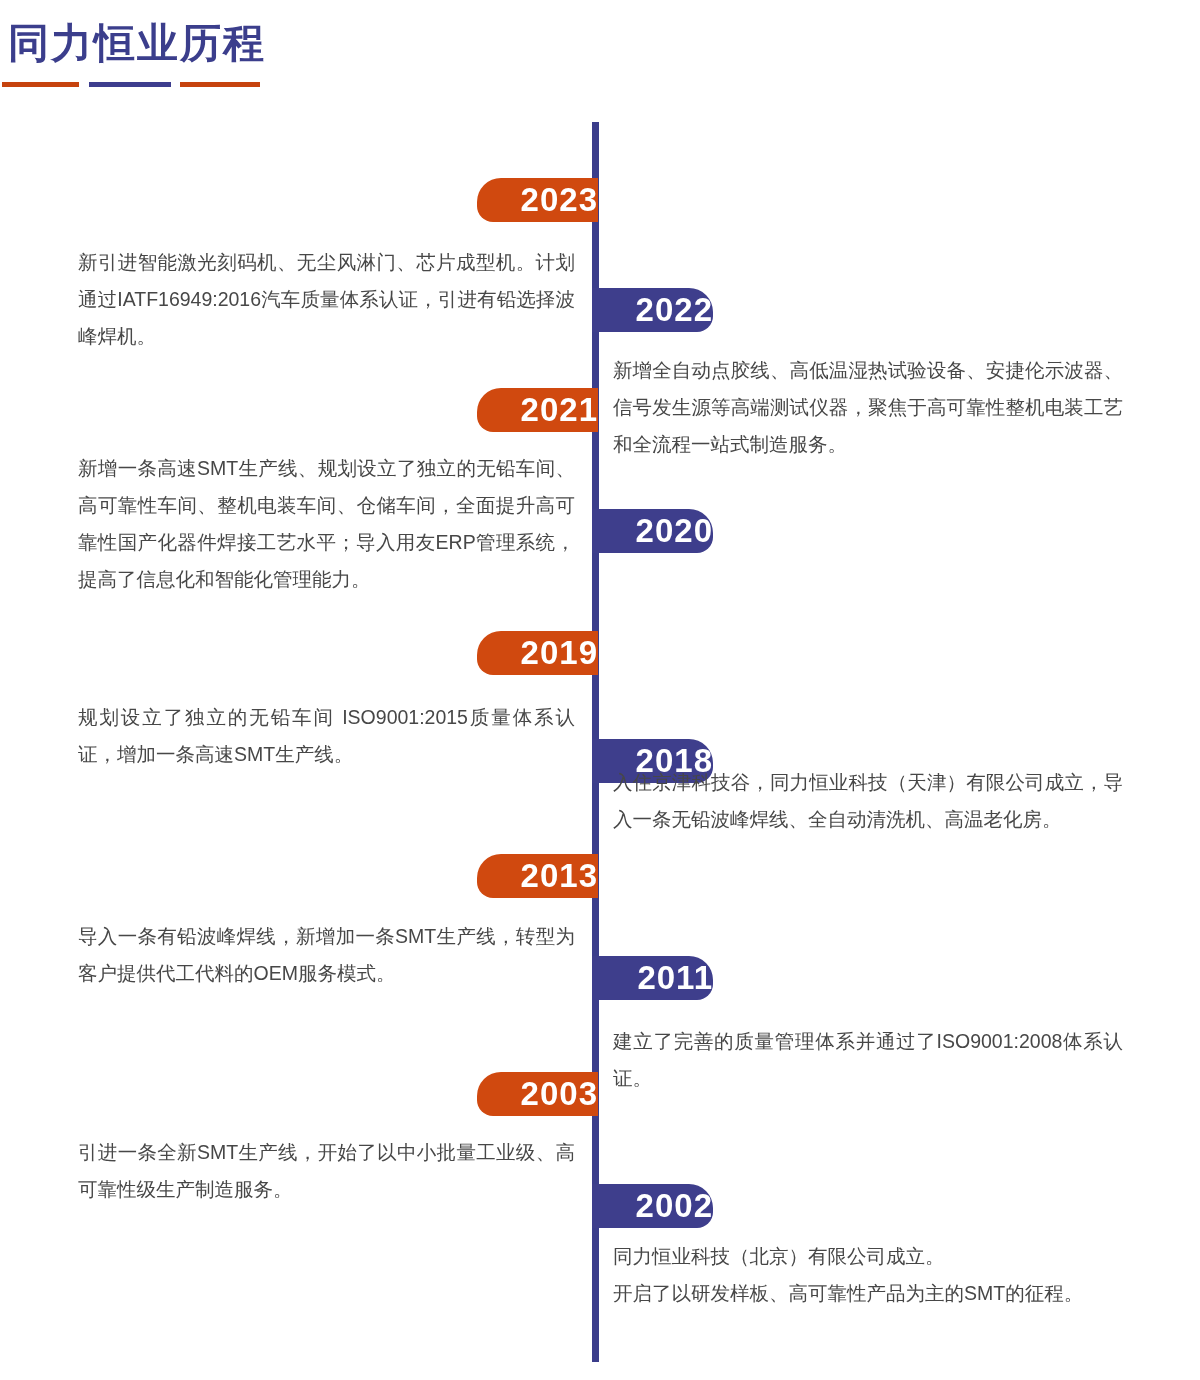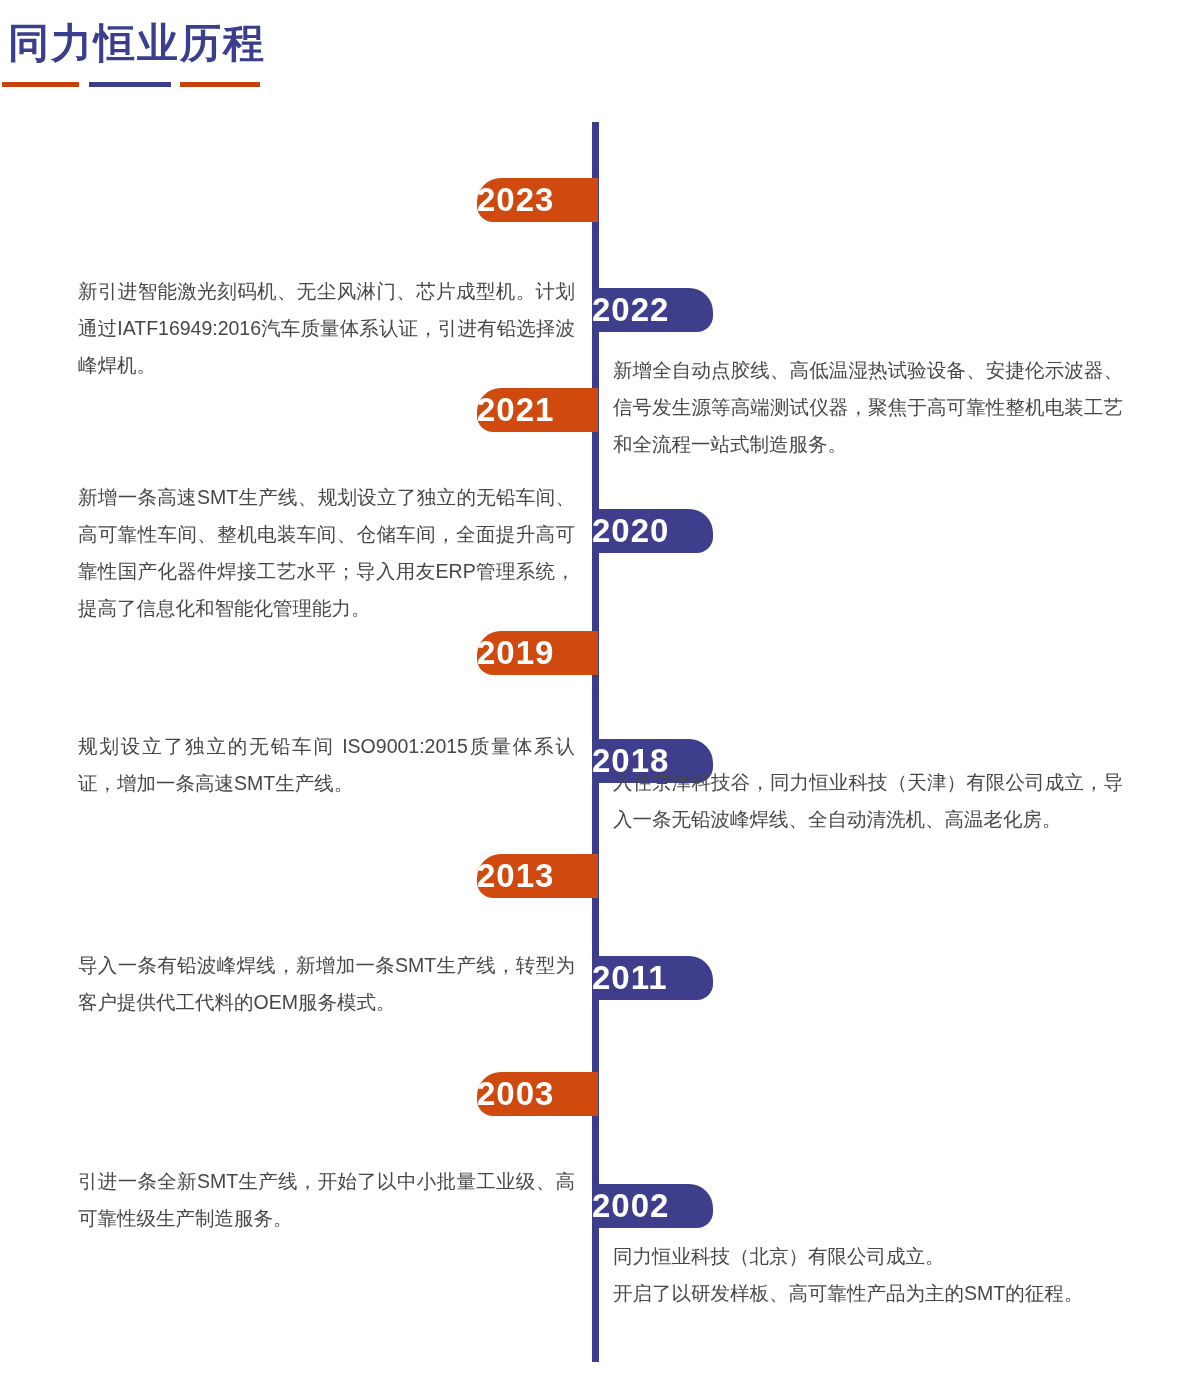--- a/index.html
+++ b/index.html
@@ -27,32 +27,32 @@
   
   .axis {
     position: absolute; left: 592px; top: 122px;
     width: 7px; height: 1240px; background: #3b3d8b;
   }
 
   
   .badge {
     position: absolute; height: 44px; width: 121px;
     color: #ffffff; font-size: 33px; font-weight: 700;
-    line-height: 44px; text-align: left; letter-spacing: 1px;
+    line-height: 44px; text-align: right; letter-spacing: 1px;
   }
   .badge.orange { left: 477px; background: #d0490f; border-radius: 24px 0 0 16px; }
   .badge.purple { left: 592px; background: #3e3e8c; border-radius: 0 24px 16px 0; }
 
   
   .desc {
     position: absolute; color: #474747;
     font-size: 19.5px; line-height: 37px;
     white-space: pre-line; text-align: justify; text-justify: inter-ideograph;
   }
-  .desc.left-col  { left: 78px;  width: 497px; margin-top: 29px; }
+  .desc.left-col  { left: 78px;  width: 497px; }
   .desc.right-col { left: 613px; width: 510px; }
 </style>
 </head>
 <body>
 
 <div class="page">
 
   <h1 class="page-title">同力恒业历程</h1>
   <div class="accent-bar b1 bar-orange"></div>
   <div class="accent-bar b2 bar-purple"></div>
@@ -74,20 +74,21 @@
   <div class="badge orange" style="top:631px">2019</div>
   <div class="desc left-col" style="top:699px">规划设立了独立的无铅车间 ISO9001:2015质量体系认证，增加一条高速SMT生产线。</div>
 
   <div class="badge purple" style="top:739px">2018</div>
   <div class="desc right-col" style="top:764px">入住京津科技谷，同力恒业科技（天津）有限公司成立，导入一条无铅波峰焊线、全自动清洗机、高温老化房。</div>
 
   <div class="badge orange" style="top:854px">2013</div>
   <div class="desc left-col" style="top:918px">导入一条有铅波峰焊线，新增加一条SMT生产线，转型为客户提供代工代料的OEM服务模式。</div>
 
   <div class="badge purple" style="top:956px">2011</div>
+  <div class="desc right-col" style="top:1023px">建立了完善的质量管理体系并通过了ISO9001:2008体系认证。</div>
 
   <div class="badge orange" style="top:1072px">2003</div>
   <div class="desc left-col" style="top:1134px">引进一条全新SMT生产线，开始了以中小批量工业级、高可靠性级生产制造服务。</div>
 
   <div class="badge purple" style="top:1184px">2002</div>
   <div class="desc right-col" style="top:1238px">同力恒业科技（北京）有限公司成立。
 开启了以研发样板、高可靠性产品为主的SMT的征程。</div>
 
 </div>
 

